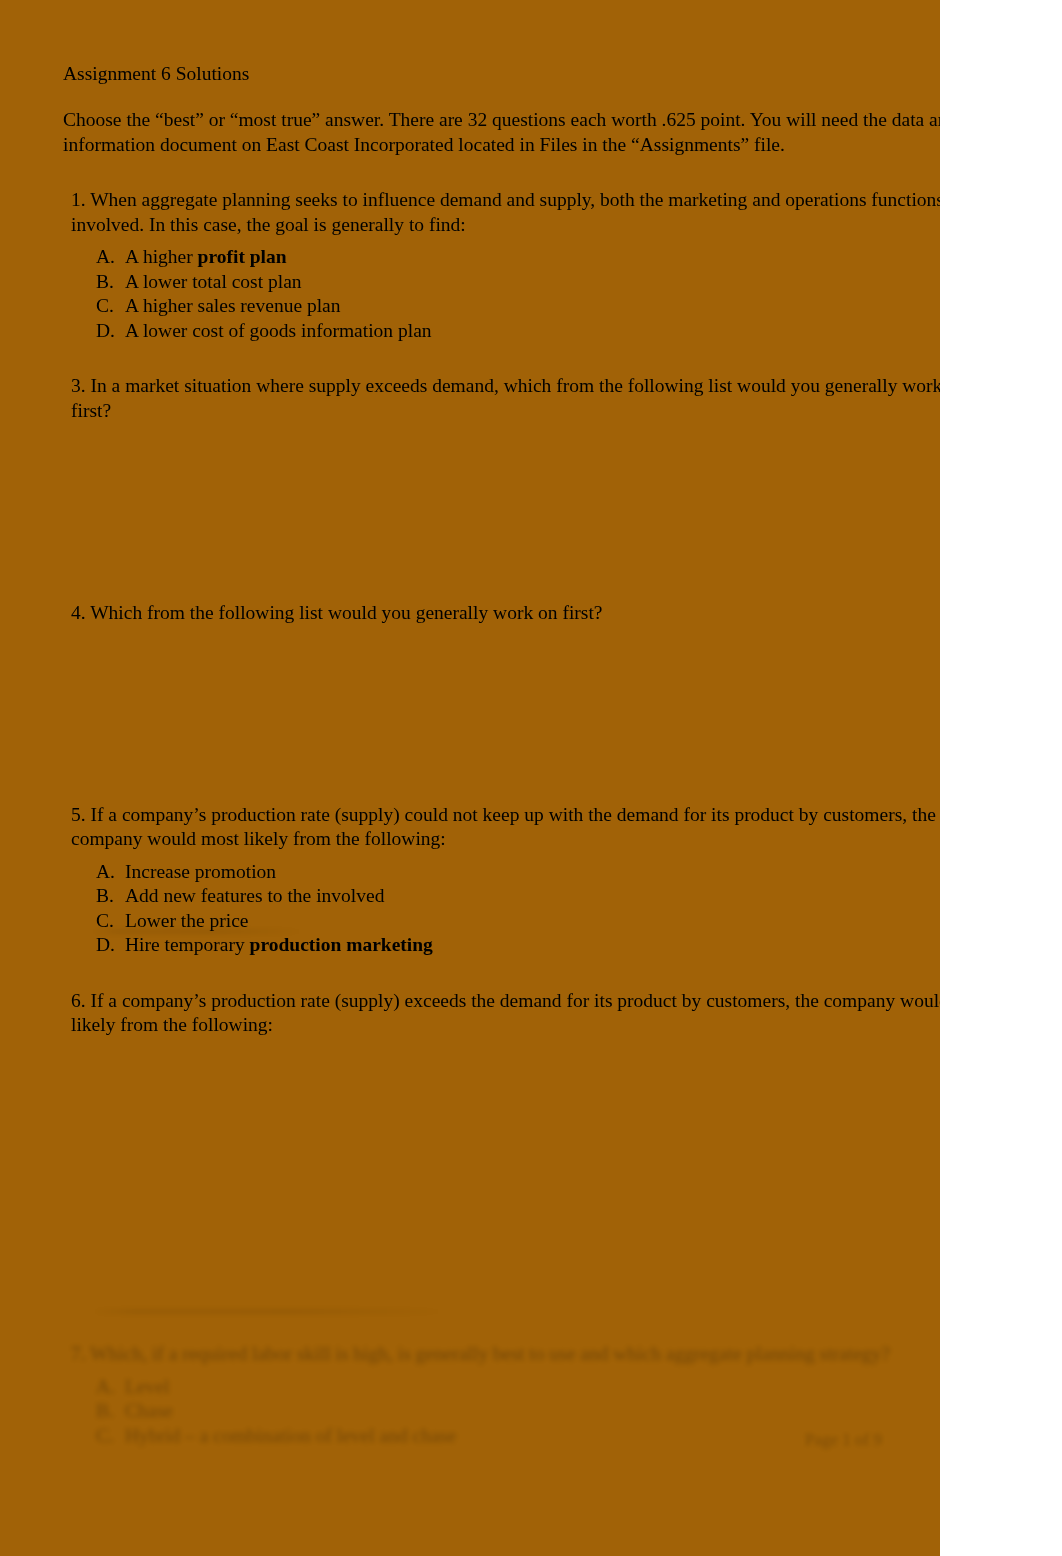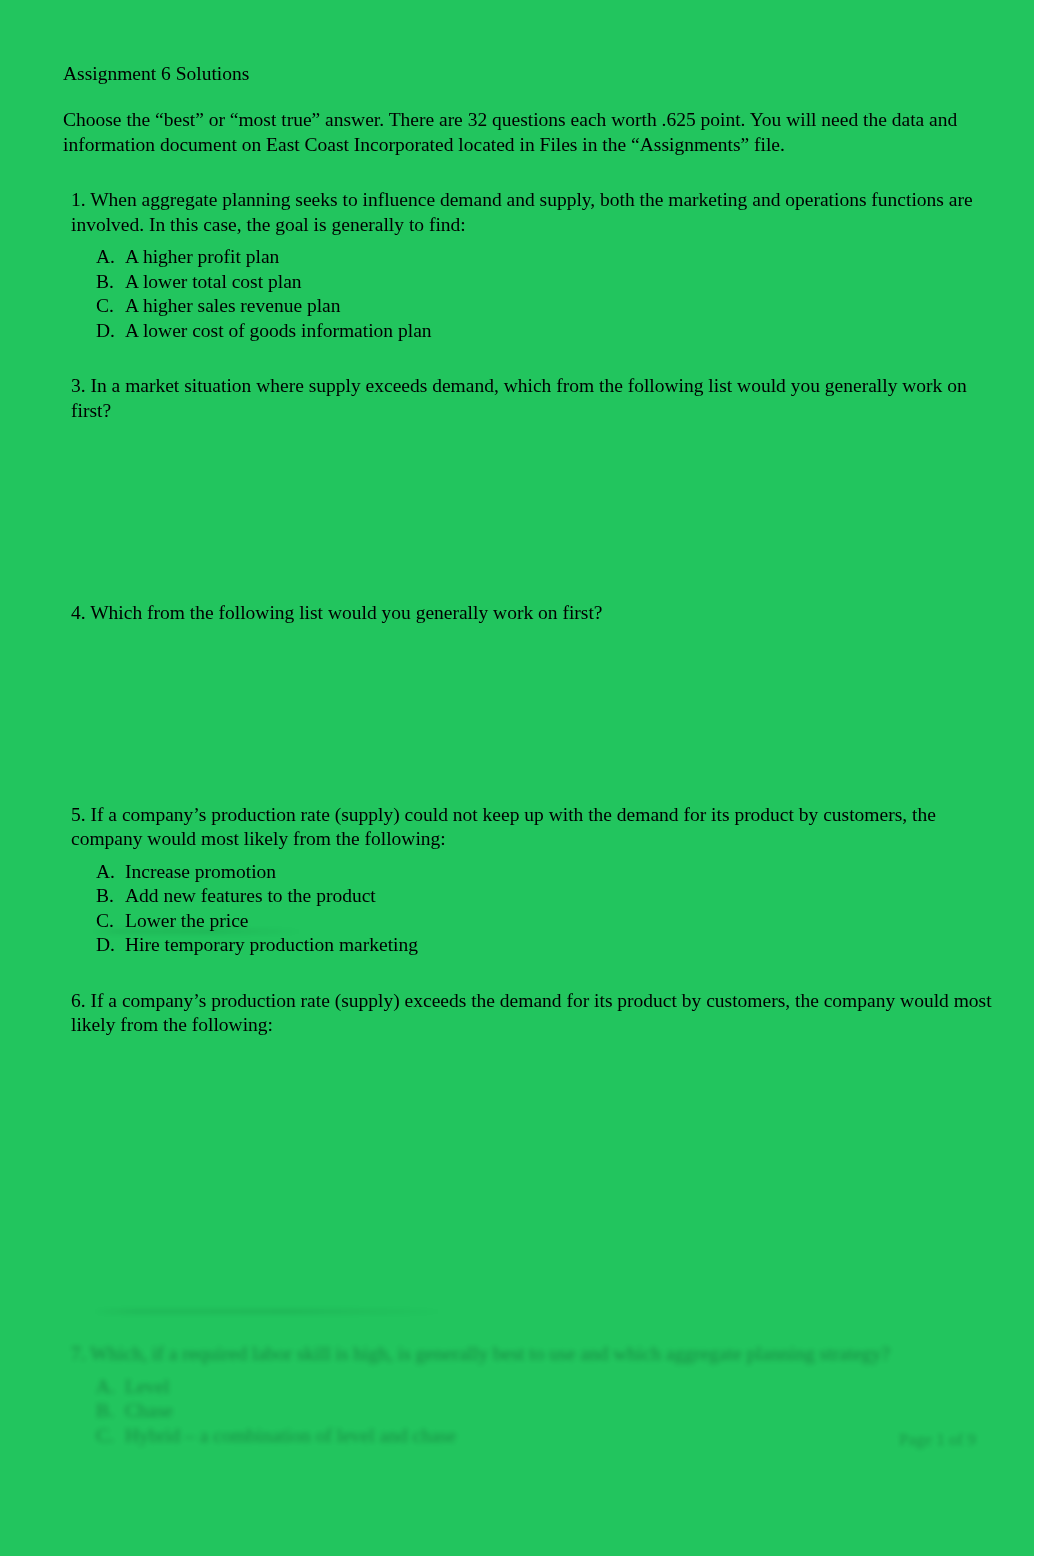--- a/index.html
+++ b/index.html
@@ -6,23 +6,23 @@
     margin: 0;
     padding: 0;
     background: #ffffff;
   }
   body {
     font-family: "Liberation Serif", "DejaVu Serif", serif;
     color: #000000;
   }
   #page {
     position: relative;
-    width: 1034px;
+    width: 940px;
     height: 1556px;
-    background: #22c55e;
+    background: #a16207;
     overflow: hidden;
   }
   .content {
     position: absolute;
     left: 63px;
     top: 62px;
     width: 938px;
   }
   .doc-title {
     font-size: 19.5px;
@@ -58,21 +58,21 @@
     padding: 0 0 0 62px;
     position: relative;
   }
   ol.options li .letter {
     position: absolute;
     left: 33px;
     top: 0;
     width: 28px;
   }
   .bold {
-    font-weight: normal;
+    font-weight: bold;
   }
   .ghost-line {
     position: absolute;
     height: 3px;
     background: linear-gradient(to right, rgba(0,0,0,0.00), rgba(0,0,0,0.09) 12%, rgba(0,0,0,0.11) 55%, rgba(0,0,0,0.00));
     filter: blur(2.4px);
   }
   
   .faded-block {
     position: absolute;
@@ -146,21 +146,21 @@
       <div style="height:161px;"></div>
     </div>
 
     <div class="q-block">
       <p class="question">5.  If a company’s production rate (supply) could not keep up with the demand for its product by customers, the company would most likely from the following:</p>
       <ol class="options">
         <li>
           <span class="letter">A.</span><span>Increase promotion</span>
         </li>
         <li>
-          <span class="letter">B.</span><span>Add new features to the product</span>
+          <span class="letter">B.</span><span>Add new features to the involved</span>
         </li>
         <li>
           <span class="letter">C.</span><span>Lower the price</span>
         </li>
         <li>
           <span class="letter">D.</span><span>Hire temporary </span><span class="bold">production marketing</span>
         </li>
       </ol>
     </div>
 

